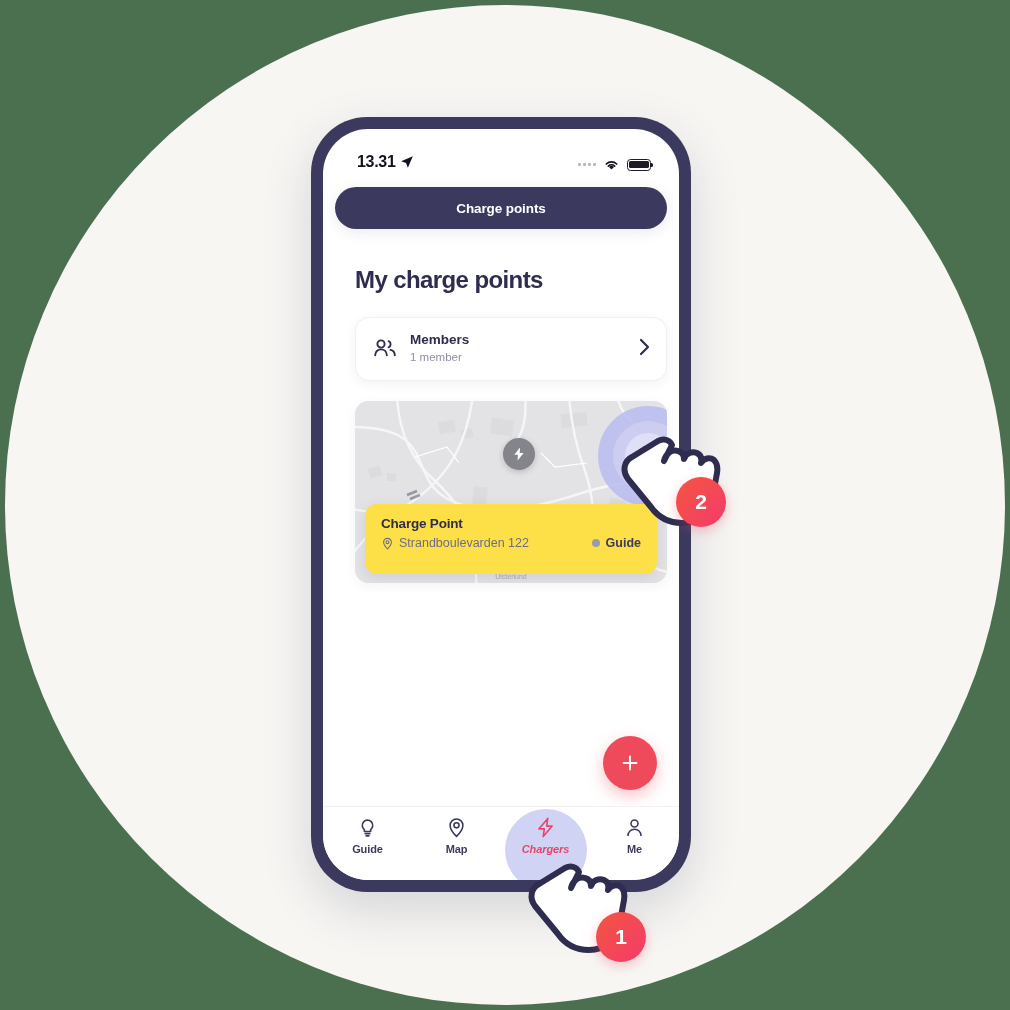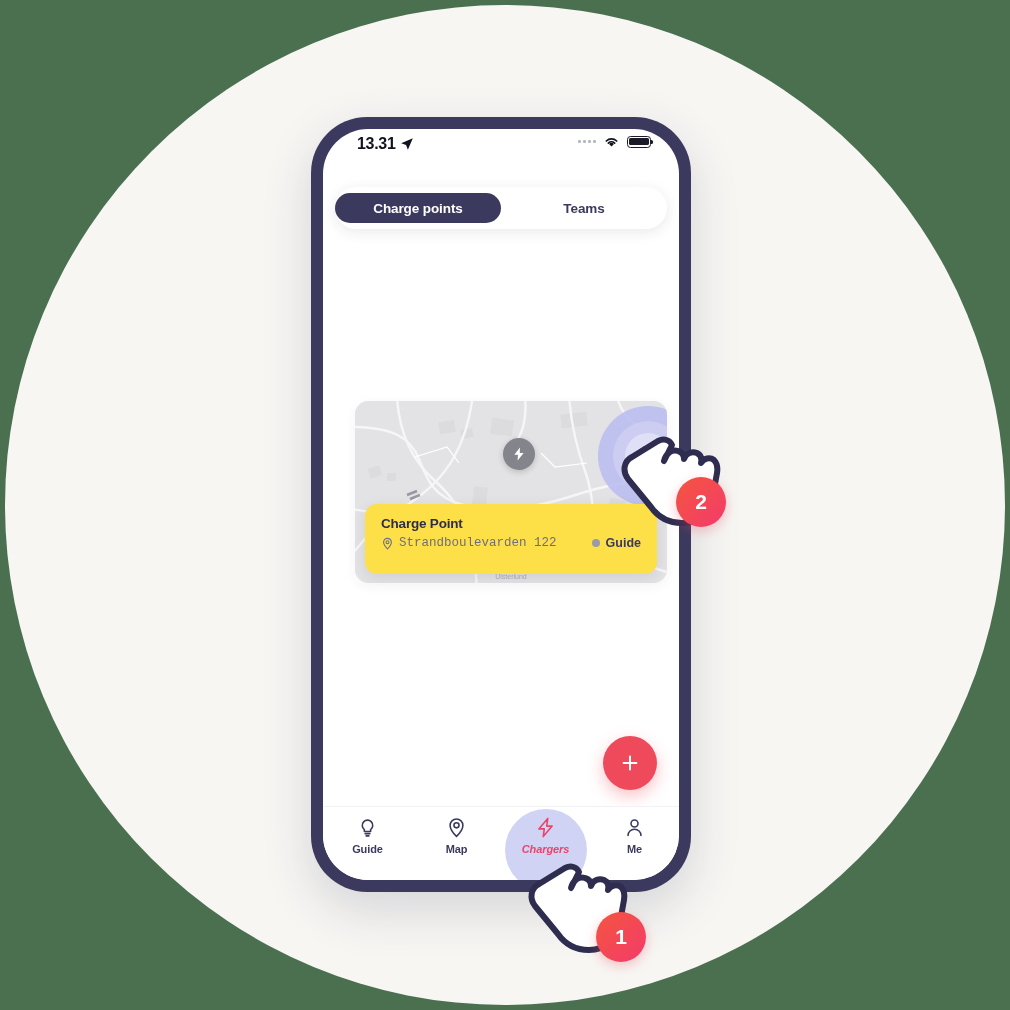--- a/index.html
+++ b/index.html
@@ -35,21 +35,21 @@
     width: 356px; height: 751px;
     border-radius: 45px;
     background: #ffffff;
     overflow: hidden;
   }
 
   
   .statusbar {
     position: absolute; left: 0; top: 0;
     width: 100%; height: 42px;
-    display: flex; align-items: flex-start;
+    display: flex; align-items: flex-end;
     justify-content: space-between;
     padding: 6px 28px 0 34px;
     gap: 36px;
   }
   .status-left {
     display: flex; align-items: center; gap: 4px;
     font-size: 16px; font-weight: 700; color: #13131f;
     letter-spacing: -0.3px;
   }
   .loc-arrow { display:block; }
@@ -73,21 +73,21 @@
 
   
   .seg {
     position: absolute; left: 12px; top: 58px;
     width: 332px; height: 42px;
     background: #ffffff; border-radius: 21px;
     display: flex; align-items: center;
     box-shadow: 0 3px 14px rgba(40,40,70,0.10);
   }
   .seg-item {
-    flex: 1; height: 30px; border-radius: 21px;
+    flex: 1; height: 42px; border-radius: 21px;
     display: flex; align-items: center; justify-content: center;
     font-size: 13.5px; font-weight: 700; color: #3b3a5e;
     letter-spacing: -0.1px;
   }
   .seg-item.active { background: #3b3a5e; color: #ffffff; }
 
   
   .page-title {
     position: absolute; left: 32px; top: 137px;
     font-size: 24px; font-weight: 700; color: #2e2d4f;
@@ -143,21 +143,21 @@
   
   .cp-info {
     position: absolute; left: 10px; bottom: 9px;
     width: 292px; height: 70px;
     background: #fde047; border-radius: 12px;
     box-shadow: 0 4px 14px rgba(40,40,80,0.10);
     padding: 12px 16px;
   }
   .cp-name { font-size: 13.5px; font-weight: 700; color: #2e2d4f; letter-spacing: -0.2px; }
   .cp-row { display: flex; align-items: center; margin-top: 5px; }
-  .cp-addr { display: flex; align-items: center; gap: 5px; font-size: 12.5px; color: #6d6d89; font-family: Liberation Mono, monospace; }
+  .cp-addr { display: flex; align-items: center; gap: 5px; font-size: 12.5px; color: #6d6d89; }
   .cp-status { margin-left: auto; display: flex; align-items: center; gap: 6px; font-size: 12.5px; font-weight: 700; color: #3b3a5e; }
   .status-dot { width: 8px; height: 8px; border-radius: 50%; background: #9a9aa8; }
 
   
   .fab {
     position: absolute; right: 22px; bottom: 90px;
     width: 54px; height: 54px; border-radius: 50%;
     background: #ef4a5b;
     display: flex; align-items: center; justify-content: center;
     box-shadow: 0 6px 16px rgba(239,74,91,0.34);
@@ -233,26 +233,43 @@
         <span class="battery">
             <i></i>
           </span>
       </div>
     </div>
 
     <div class="seg">
       <div class="seg-item active">
         <span>Charge points</span>
       </div>
-      <div class="seg-item">
-        <span>Teams</span>
-      </div>
     </div>
 
-
+    <div class="page-title">My charge points</div>
+
+    <div class="members-card">
+      <span class="members-icon">
+        <svg width="26" height="20" viewBox="0 0 26 20">
+          <circle cx="9" cy="7" r="3.6" fill="none" stroke="#2e2d4f" stroke-width="1.9"></circle>
+          <path d="M3.2 18.2c0-3.5 2.6-5.8 5.8-5.8s5.8 2.3 5.8 5.8" fill="none" stroke="#2e2d4f" stroke-width="1.9" stroke-linecap="round"></path>
+          <path d="M16.6 4.2a3.3 3.3 0 0 1 0 6.1" fill="none" stroke="#2e2d4f" stroke-width="1.9" stroke-linecap="round"></path>
+          <path d="M18.4 12.9c2.6.5 4.4 2.6 4.4 5.3" fill="none" stroke="#2e2d4f" stroke-width="1.9" stroke-linecap="round"></path>
+        </svg>
+      </span>
+      <div class="members-text">
+        <div class="members-title">Members</div>
+        <div class="members-sub">1 member</div>
+      </div>
+      <span class="chev">
+        <svg width="11" height="18" viewBox="0 0 11 18">
+          <path d="M2 2l7 7-7 7" fill="none" stroke="#2e2d4f" stroke-width="2.2" stroke-linecap="round" stroke-linejoin="round"></path>
+        </svg>
+      </span>
+    </div>
 
     <div class="map-card">
       <svg width="312" height="182" viewBox="0 0 312 182">
         <rect width="312" height="182" fill="#e3e3e5"></rect>
         <g fill="#dcdcde">
           <rect x="84" y="20" width="16" height="12" transform="rotate(-10 92 26)"></rect>
           <rect x="106" y="28" width="12" height="9" transform="rotate(-10 112 33)"></rect>
           <rect x="136" y="18" width="22" height="16" transform="rotate(8 147 26)"></rect>
           <rect x="14" y="66" width="12" height="10" transform="rotate(-16 20 71)"></rect>
           <rect x="32" y="72" width="9" height="8"></rect>

